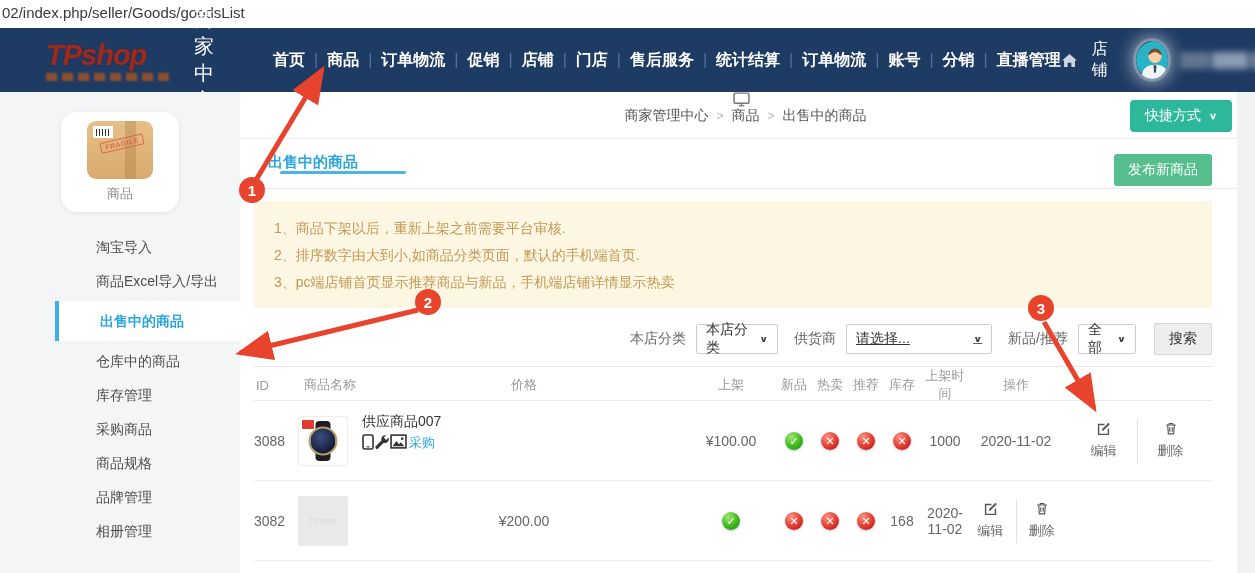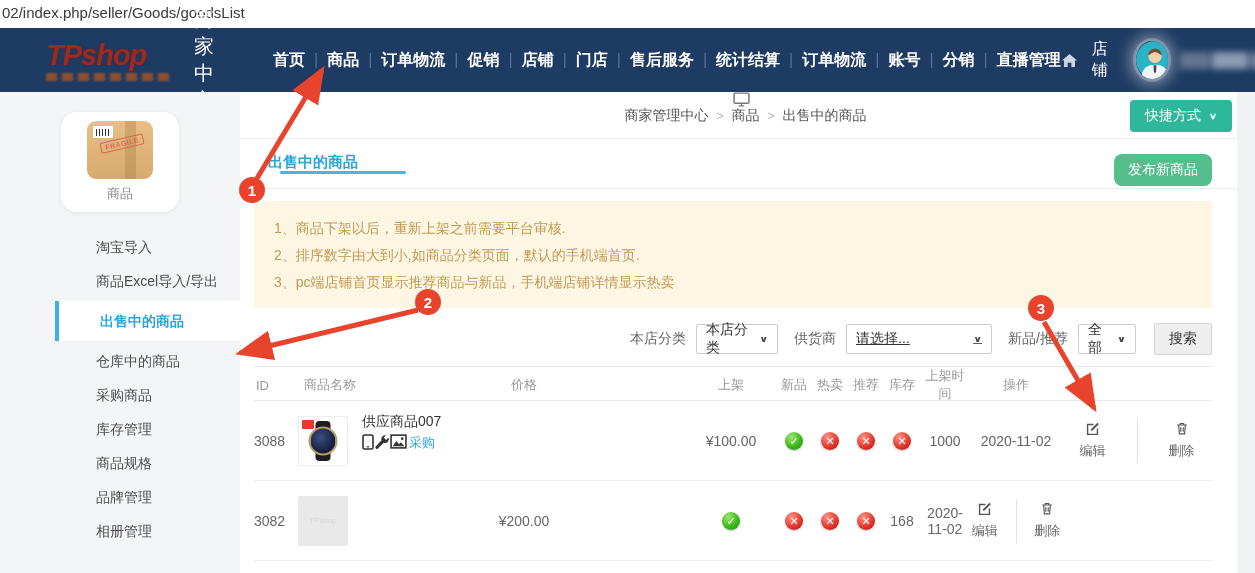--- a/index.html
+++ b/index.html
@@ -62,21 +62,21 @@
   .crumb-sep { color:#b5b5b5; font-size:12px; }
   .monitor-icon { margin-right:8px; display:inline-flex; }
   .quick-btn { position:absolute; right:5px; top:8px; height:32px; padding:0 15px; background:#2eb89b; color:#fff;
     font-size:14px; border:none; border-radius:4px; display:flex; align-items:center; gap:8px; cursor:pointer; }
   .chev { font-size:11px; font-weight:bold; transform:scaleY(.8); }
 
   .tab-bar { height:50px; border-bottom:1px solid #ebebeb; position:relative; }
   .tab { position:absolute; left:28px; top:14px; font-size:15px; font-weight:bold; color:#2ba6dd; cursor:pointer; }
   .tab-line { position:absolute; left:12px; bottom:-2px; width:126px; height:3px; background:#4db3e6; border-radius:2px; }
   .publish-btn { position:absolute; right:25px; top:62px; height:32px; padding:0 14px; background:#56bd8d; color:#fff;
-    font-size:14px; border:none; border-radius:8px; cursor:pointer; z-index:3; }
+    font-size:14px; border:none; border-radius:3px; cursor:pointer; z-index:3; }
 
   .content { margin:0 25px 0 14px; }
   .notice-box { margin-top:12px; background:#fdf6e2; padding:14px 20px 12px; }
   .notice-line { font-size:14px; color:#c29a55; line-height:27px; }
 
   .filter-row { margin-top:15px; padding-bottom:11px; border-bottom:1px solid #e3e9ec;
     display:flex; align-items:center; justify-content:flex-end; gap:10px; font-size:14px; color:#666; }
   .sel { display:inline-flex; align-items:center; justify-content:space-between; height:30px; border:1px solid #ccc;
     border-radius:2px; background:#fff; padding:0 9px; color:#333; gap:10px; cursor:pointer; }
   .sel .chev { color:#444; }
@@ -106,21 +106,21 @@
   .thumb-mark { font-size:8px; color:#d7d7d7; text-align:center; line-height:1.2; }
   .name-cell { padding-top:10px; align-self:start; }
   .p-name { font-size:14px; color:#333; line-height:20px; }
   .p-sku { font-size:13px; color:#666; line-height:21px; }
   .icon-row { display:flex; margin-top:3px; height:18px; }
   .purchase { color:#2ba6dd; font-size:13px; cursor:pointer; margin-left:2px; }
   .st { display:inline-block; width:18px; height:18px; border-radius:50%; color:#fff; font-size:11px; font-weight:bold;
     line-height:18px; text-align:center; box-shadow:0 1px 2px rgba(0,0,0,.25); }
   .st-yes { background:radial-gradient(circle at 35% 28%, #9ce870, #3cb71c 55%, #1f9007); }
   .st-no { background:radial-gradient(circle at 35% 28%, #ff9183, #e23b2e 55%, #ad0a1b); }
-  .ops { display:flex; align-items:center; justify-content:center; gap:16px;text-align:right; }
+  .ops { display:flex; align-items:center; justify-content:center; gap:5px;text-align:right; }
   .op { width:56px; display:flex; flex-direction:column; align-items:center; gap:3px; color:#666; font-size:13px; cursor:pointer; }
   .ops-divider { width:1px; height:44px; background:#e2e2e2; }
 
   
   .anno { position:absolute; inset:0; pointer-events:none; z-index:9; }
   .anno text { font:bold 15px "Liberation Sans","DejaVu Sans",sans-serif; fill:#fff; }
 </style>
 </head>
 <body>
 
@@ -199,23 +199,23 @@
     <ul class="side-menu" id="side-menu">
 
   <li class="side-item">淘宝导入</li>
 
   <li class="side-item">商品Excel导入/导出</li>
 
   <li class="side-item active">出售中的商品</li>
 
   <li class="side-item">仓库中的商品</li>
 
+  <li class="side-item">库存管理</li>
+
   <li class="side-item">采购商品</li>
-
-  <li class="side-item">库存管理</li>
 
   <li class="side-item">商品规格</li>
 
   <li class="side-item">品牌管理</li>
 
   <li class="side-item">相册管理</li>
 </ul>
   </div>
 
   <div class="scroll-strip"></div>

